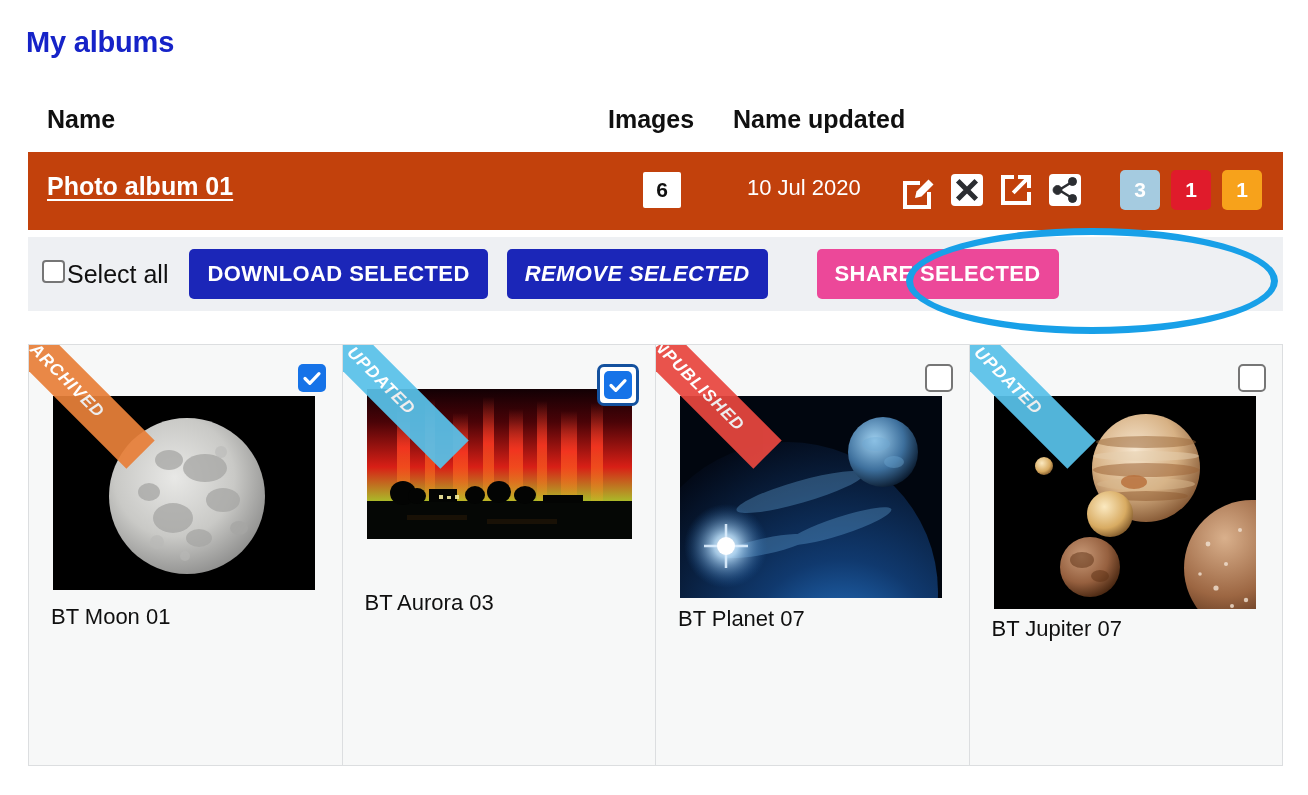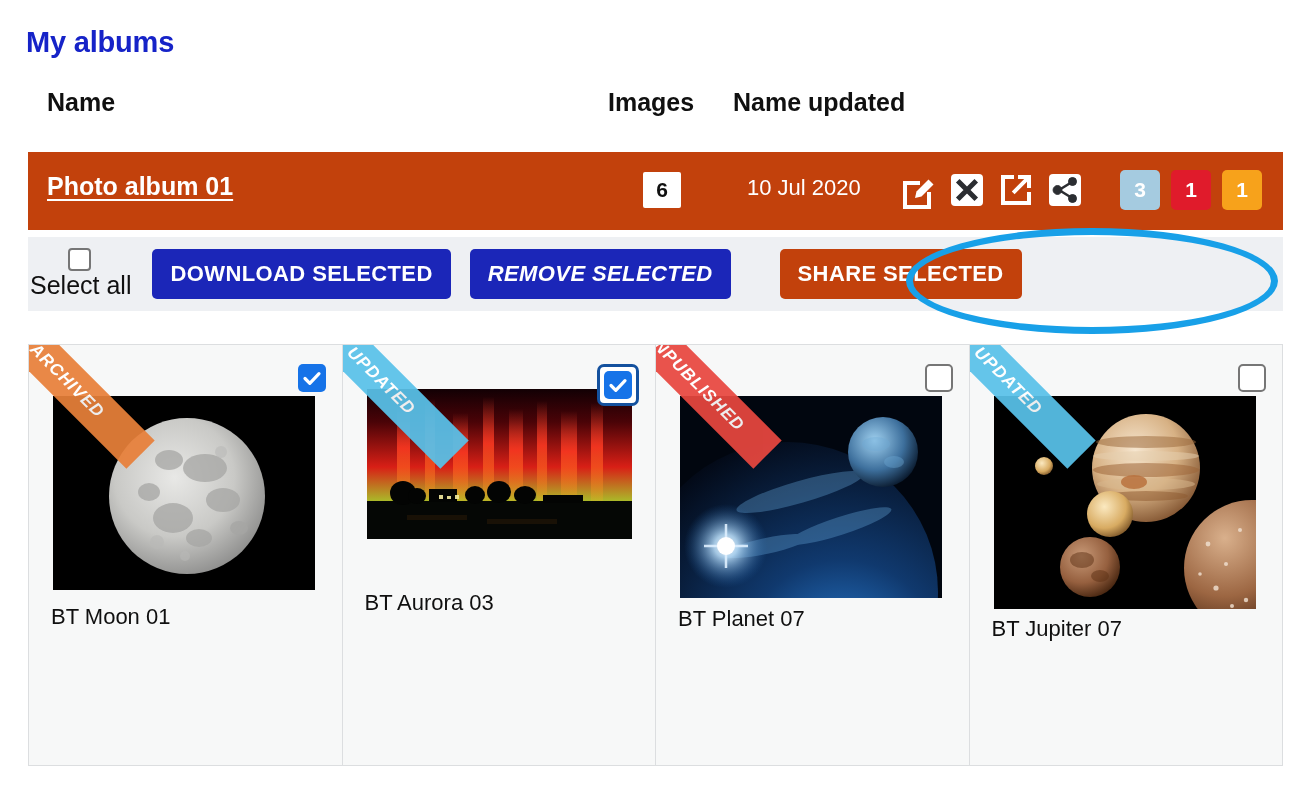--- a/index.html
+++ b/index.html
@@ -13,21 +13,21 @@
   .page { position: relative; width: 1308px; height: 795px; overflow: hidden; }
 
   
   .page-title {
     position: absolute; left: 26px; top: 26px;
     font-size: 29px; font-weight: bold; color: #1623c8;
     letter-spacing: -0.2px;
   }
 
   
-  .col-headers { position: absolute; left: 0; top: 88px; width: 1308px; height: 42px; }
+  .col-headers { position: absolute; left: 0; top: 105px; width: 1308px; height: 42px; }
   .col-head { position: absolute; font-size: 25px; font-weight: bold; color: #101010; }
   .col-head.name    { left: 47px;  top: 0; }
   .col-head.images  { left: 608px; top: 0; }
   .col-head.date    { left: 733px; top: 0; }
 
   
   .album-row {
     position: absolute; left: 28px; top: 152px;
     width: 1255px; height: 78px;
     background: #c2410c;
@@ -69,21 +69,21 @@
   }
 
   
   .toolbar {
     position: absolute; left: 28px; top: 237px;
     width: 1255px; height: 74px;
     background: #eef0f3;
     display: flex; align-items: center;
   }
   .select-all-wrap {
-    display: flex; align-items: center; cursor: pointer; flex-direction: column;
+    display: flex; margin-left: 14px; cursor: pointer;
   }
   .cb-square {
     width: 23px; height: 23px; background: #ffffff;
     border: 2px solid #767676; border-radius: 4px; display: block;
   }
   .select-all-label {
     font-size: 25px; color: #101010; margin-left: 2px; white-space: nowrap;
   }
   .tb-btn {
     height: 50px; background: #1b26b8; color: #ffffff;
@@ -224,21 +224,21 @@
     </div>
   </div>
 
   <div class="toolbar">
     <label class="select-all-wrap">
       <span class="cb-square"></span>
       <span class="select-all-label">Select all</span>
     </label>
     <button class="tb-btn download" style="background: rgb(27, 38, 184);">DOWNLOAD SELECTED</button>
     <button class="tb-btn remove" style="background: rgb(27, 38, 184);">REMOVE SELECTED</button>
-    <button class="tb-btn share" style="background: #c2410c;">SHARE SELECTED</button>
+    <button class="tb-btn share" style="background: #ec4899;">SHARE SELECTED</button>
   </div>
 
   <div class="highlight-ellipse" style="border-color: rgb(24, 160, 232);"></div>
 
   <div class="card-grid">
 
     <div class="card card1">
       <div class="ribbon" style="background: rgb(232, 128, 58);">ARCHIVED</div>
       <label class="card-check">
         <span class="cb-on">

